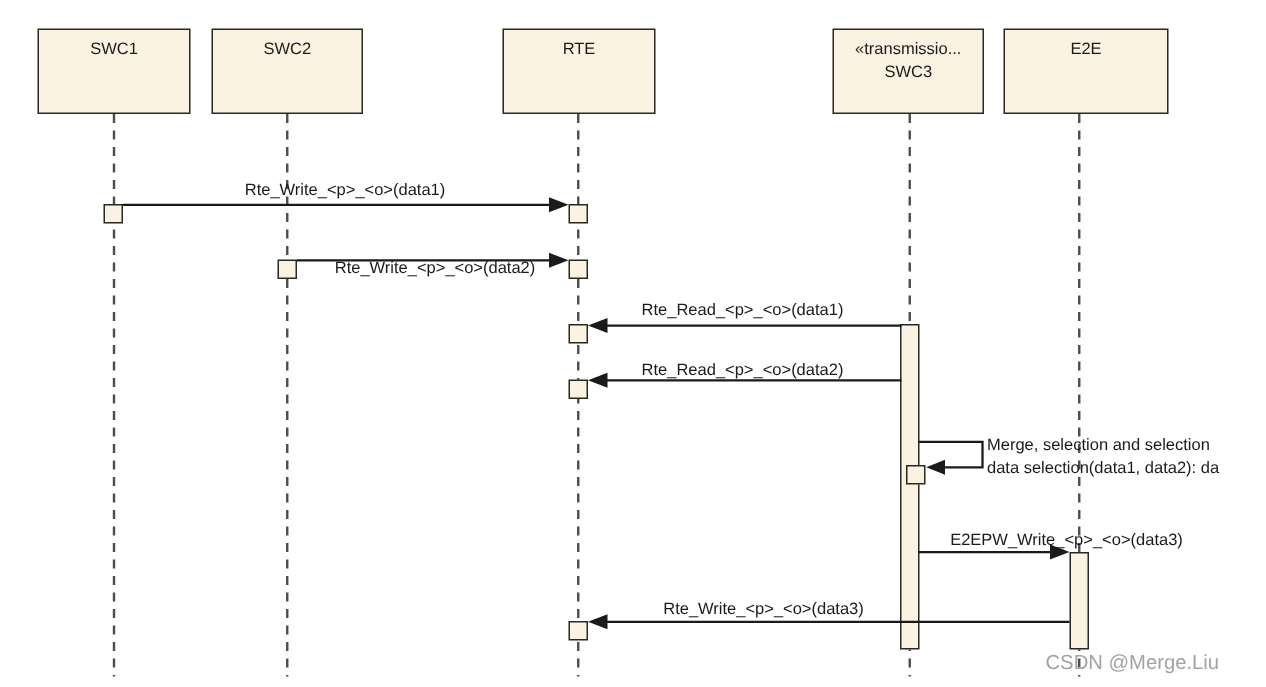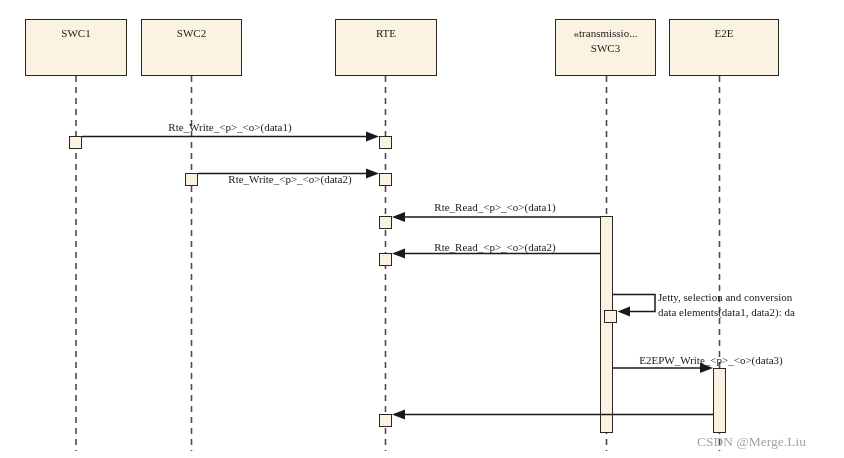--- a/index.html
+++ b/index.html
@@ -1,17 +1,17 @@
 <!DOCTYPE html>
 <html><head>
 <meta charset="utf-8">
 <style>
   html,body{margin:0;padding:0;background:#ffffff;}
   body{font-family:"Liberation Sans", sans-serif;}
-  .stage{position:relative;width:844px;height:458px;overflow:hidden;background:#ffffff;font-family:Liberation Serif, serif;}
+  .stage{position:relative;width:844px;height:458px;overflow:hidden;background:#ffffff;}
   .layer{position:absolute;left:0;top:0;width:844px;height:458px;}
   svg.lifelines{z-index:0;}
   .bar{position:absolute;z-index:1;background:#FBF3E2;border:1.5px solid #2B2722;box-sizing:border-box;}
   svg.msgs{z-index:2;}
   .act{position:absolute;z-index:3;width:13px;height:13px;background:#FBF3E2;border:1.5px solid #2B2722;box-sizing:border-box;}
   .head{position:absolute;z-index:3;top:19px;height:57px;background:#FBF3E2;border:1.5px solid #2B2722;box-sizing:border-box;
         display:flex;flex-direction:column;align-items:center;padding-top:6px;
         font-size:11px;color:#1A1A1A;line-height:15px;}
   .msg-label{position:absolute;z-index:4;font-size:11px;color:#1A1A1A;white-space:nowrap;transform:translateX(-50%);}
   .note-line{position:absolute;z-index:4;font-size:11px;color:#1A1A1A;white-space:nowrap;}
@@ -81,19 +81,20 @@
   <div class="act" style="left:379px;top:216px;"></div>
   <div class="act" style="left:379px;top:253px;"></div>
   <div class="act" style="left:604px;top:310px;"></div>
   <div class="act" style="left:379px;top:414px;"></div>
 
   <div class="msg-label" style="left:230px;top:121px;">Rte_Write_&lt;p&gt;_&lt;o&gt;(data1)</div>
   <div class="msg-label" style="left:290px;top:173px;">Rte_Write_&lt;p&gt;_&lt;o&gt;(data2)</div>
   <div class="msg-label" style="left:495px;top:201px;">Rte_Read_&lt;p&gt;_&lt;o&gt;(data1)</div>
   <div class="msg-label" style="left:495px;top:241px;">Rte_Read_&lt;p&gt;_&lt;o&gt;(data2)</div>
   <div class="msg-label" style="left:711px;top:354px;">E2EPW_Write_&lt;p&gt;_&lt;o&gt;(data3)</div>
+  <div class="msg-label" style="left:509px;top:400px;">Rte_Write_&lt;p&gt;_&lt;o&gt;(data3)</div>
 
-  <div class="note-line" style="left:658px;top:291px;">Jetty, selection and conversion</div>
-  <div class="note-line" style="left:658px;top:306px;">data elements(data1, data2): da</div>
+  <div class="note-line" style="left:658px;top:291px;">Merge, selection and selection</div>
+  <div class="note-line" style="left:658px;top:306px;">data selection(data1, data2): da</div>
 
   <div class="watermark" style="left:697px;top:434px;">CSDN @Merge.Liu</div>
 
 </div>
 
 </body></html>

